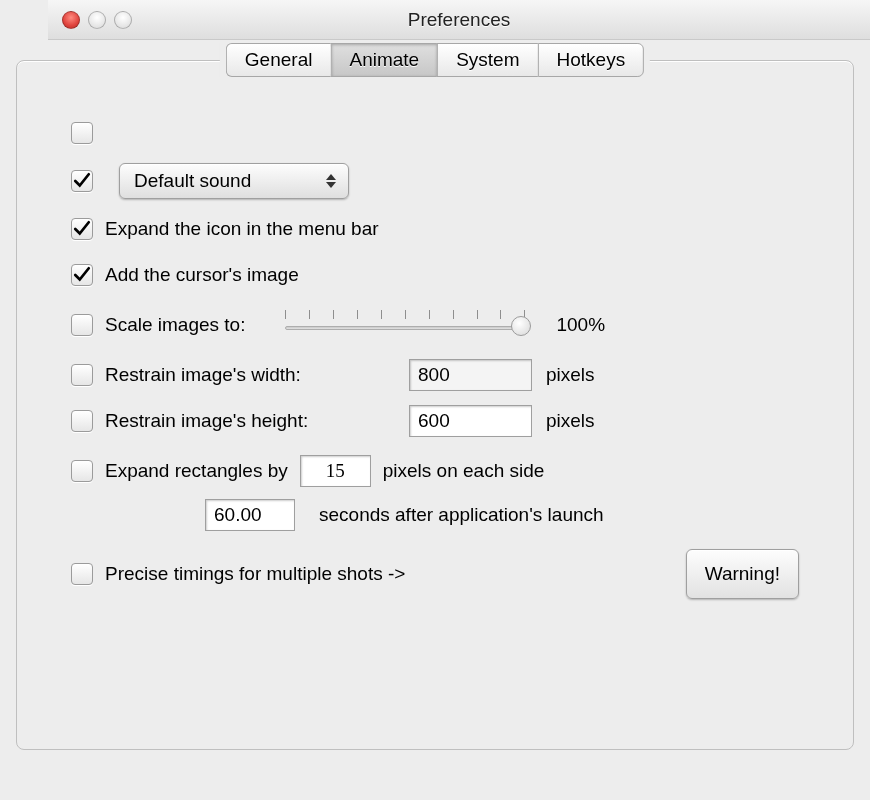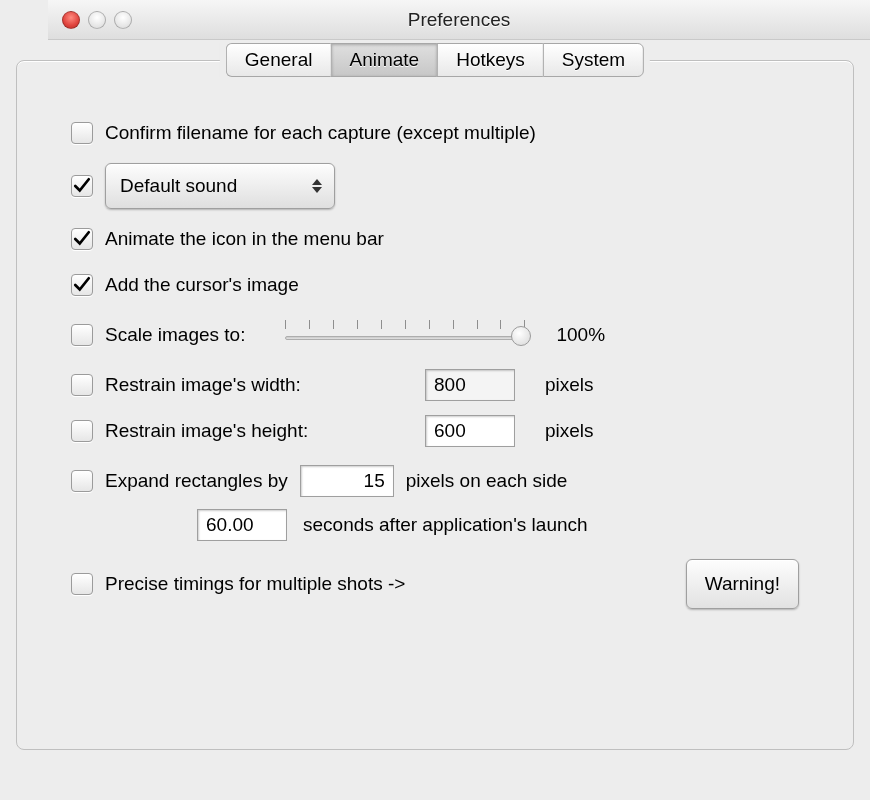--- a/index.html
+++ b/index.html
@@ -115,30 +115,31 @@
       box-shadow: 0 1px 0 #fff, inset 0 1px 0 #fff;
       flex: 0 0 auto;
     }
     .chk svg { width: 18px; height: 18px; display: none; }
     .chk.checked svg { display: block; }
 
     .lbl { white-space: nowrap; }
 
     
     .popup {
-      height: 46px;
+      height: 36px;
       padding: 0 38px 0 14px;
       border: 1px solid #9f9f9f;
       border-radius: 6px;
       background: linear-gradient(to bottom, #fdfdfd, #dfdfdf);
       box-shadow: 0 1px 2px rgba(0,0,0,0.25), inset 0 1px 0 #fff;
       font-size: 19px;
       display: inline-flex;
       align-items: center;
       position: relative;
+      margin-left: 14px;
       min-width: 230px;
     }
     .popup .arrows {
       position: absolute;
       right: 10px; top: 50%;
       transform: translateY(-50%);
       width: 14px;
       display: flex; flex-direction: column; gap: 2px;
       align-items: center;
     }
@@ -186,23 +187,23 @@
     
     .tinput {
       height: 32px;
       border: 1px solid #9f9f9f;
       background: #fff;
       box-shadow: inset 1px 1px 2px rgba(0,0,0,0.2);
       font-size: 19px;
       padding: 2px 8px;
       font-family: inherit;
     }
-    .w-mid { width: 90px; margin: 0 30px; text-align: left; }
-    .w-small { width: 94px; margin: 0 12px; text-align: right; }
-    .w-time { width: 90px; margin: 0 16px; text-align: left; }
+    .w-mid { width: 123px; margin: 0 14px; text-align: left; }
+    .w-small { width: 71px; margin: 0 12px; text-align: center; font-family: Liberation Serif, serif; }
+    .w-time { width: 90px; margin: 0 24px; text-align: left; }
 
     
     .pushbtn {
       height: 50px;
       padding: 0 18px;
       border: 1px solid #9f9f9f;
       border-radius: 6px;
       background: linear-gradient(to bottom, #fdfdfd, #e2e2e2);
       box-shadow: 0 1px 2px rgba(0,0,0,0.25), inset 0 1px 0 #fff;
       font-size: 19px;
@@ -222,29 +223,28 @@
     <div class="traffic-light tl-zoom"></div>
   </div>
   <div class="window-title">Preferences</div>
 </div>
 
 <div class="window-body">
   <div class="tabframe">
     <div class="tabs">
       <div class="tab">General</div>
       <div class="tab selected">Animate</div>
+      <div class="tab">System</div>
       <div class="tab">Hotkeys</div>
-      <div class="tab">System</div>
     </div>
 
     <div class="groupbox">
 
       <div class="row">
         <span class="chk"></span>
-        <span class="lbl">Confirm filename for each capture (except multiple)</span>
       </div>
 
       <div class="row">
         <span class="chk checked">
             <svg viewBox="0 0 16 16">
               <path d="M2 8 L6 12 L14 2" stroke="#000" stroke-width="2.4" fill="none" stroke-linecap="round"></path>
             </svg>
           </span>
         <span class="popup">
           <span>Default sound</span>
@@ -254,21 +254,21 @@
             </span>
         </span>
       </div>
 
       <div class="row">
         <span class="chk checked">
             <svg viewBox="0 0 16 16">
               <path d="M2 8 L6 12 L14 2" stroke="#000" stroke-width="2.4" fill="none" stroke-linecap="round"></path>
             </svg>
           </span>
-        <span class="lbl">Animate the icon in the menu bar</span>
+        <span class="lbl">Expand the icon in the menu bar</span>
       </div>
 
       <div class="row">
         <span class="chk checked">
             <svg viewBox="0 0 16 16">
               <path d="M2 8 L6 12 L14 2" stroke="#000" stroke-width="2.4" fill="none" stroke-linecap="round"></path>
             </svg>
           </span>
         <span class="lbl">Add the cursor's image</span>
       </div>

